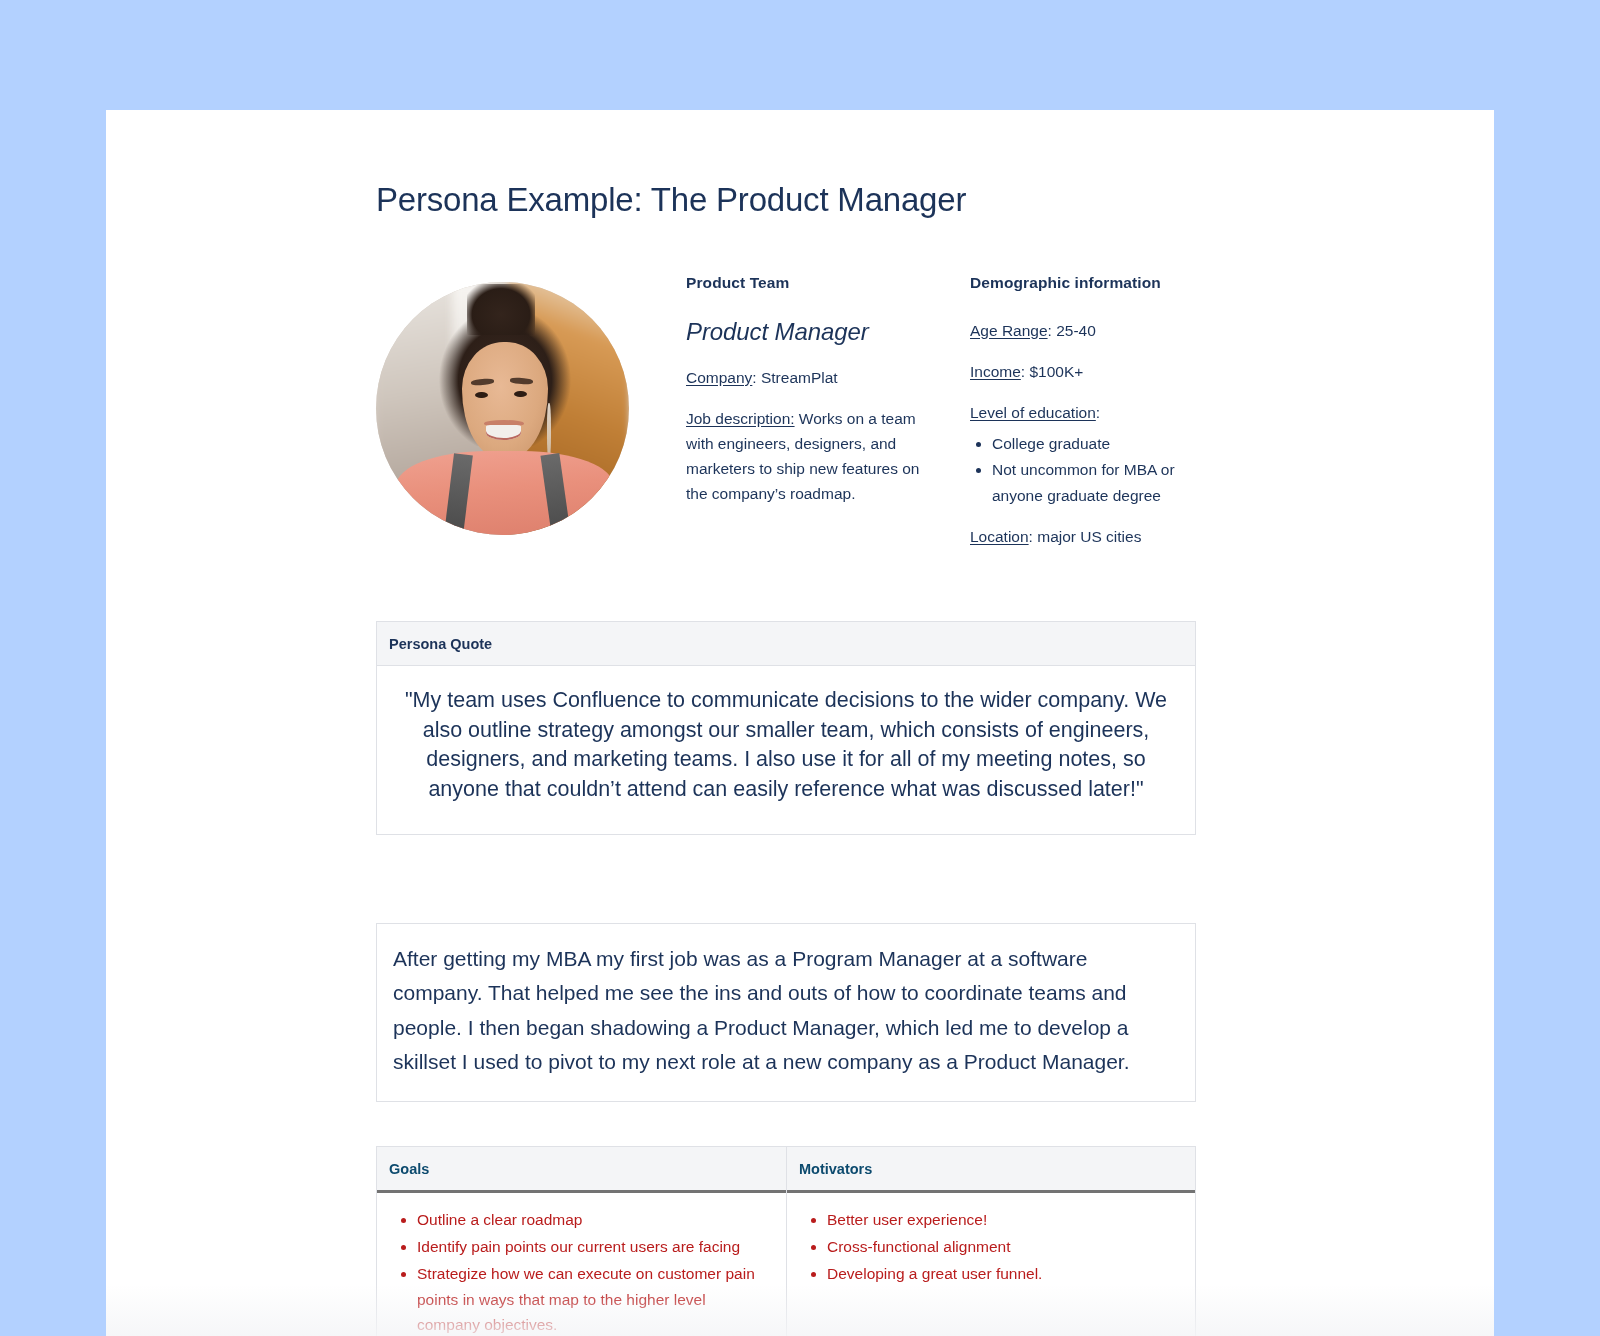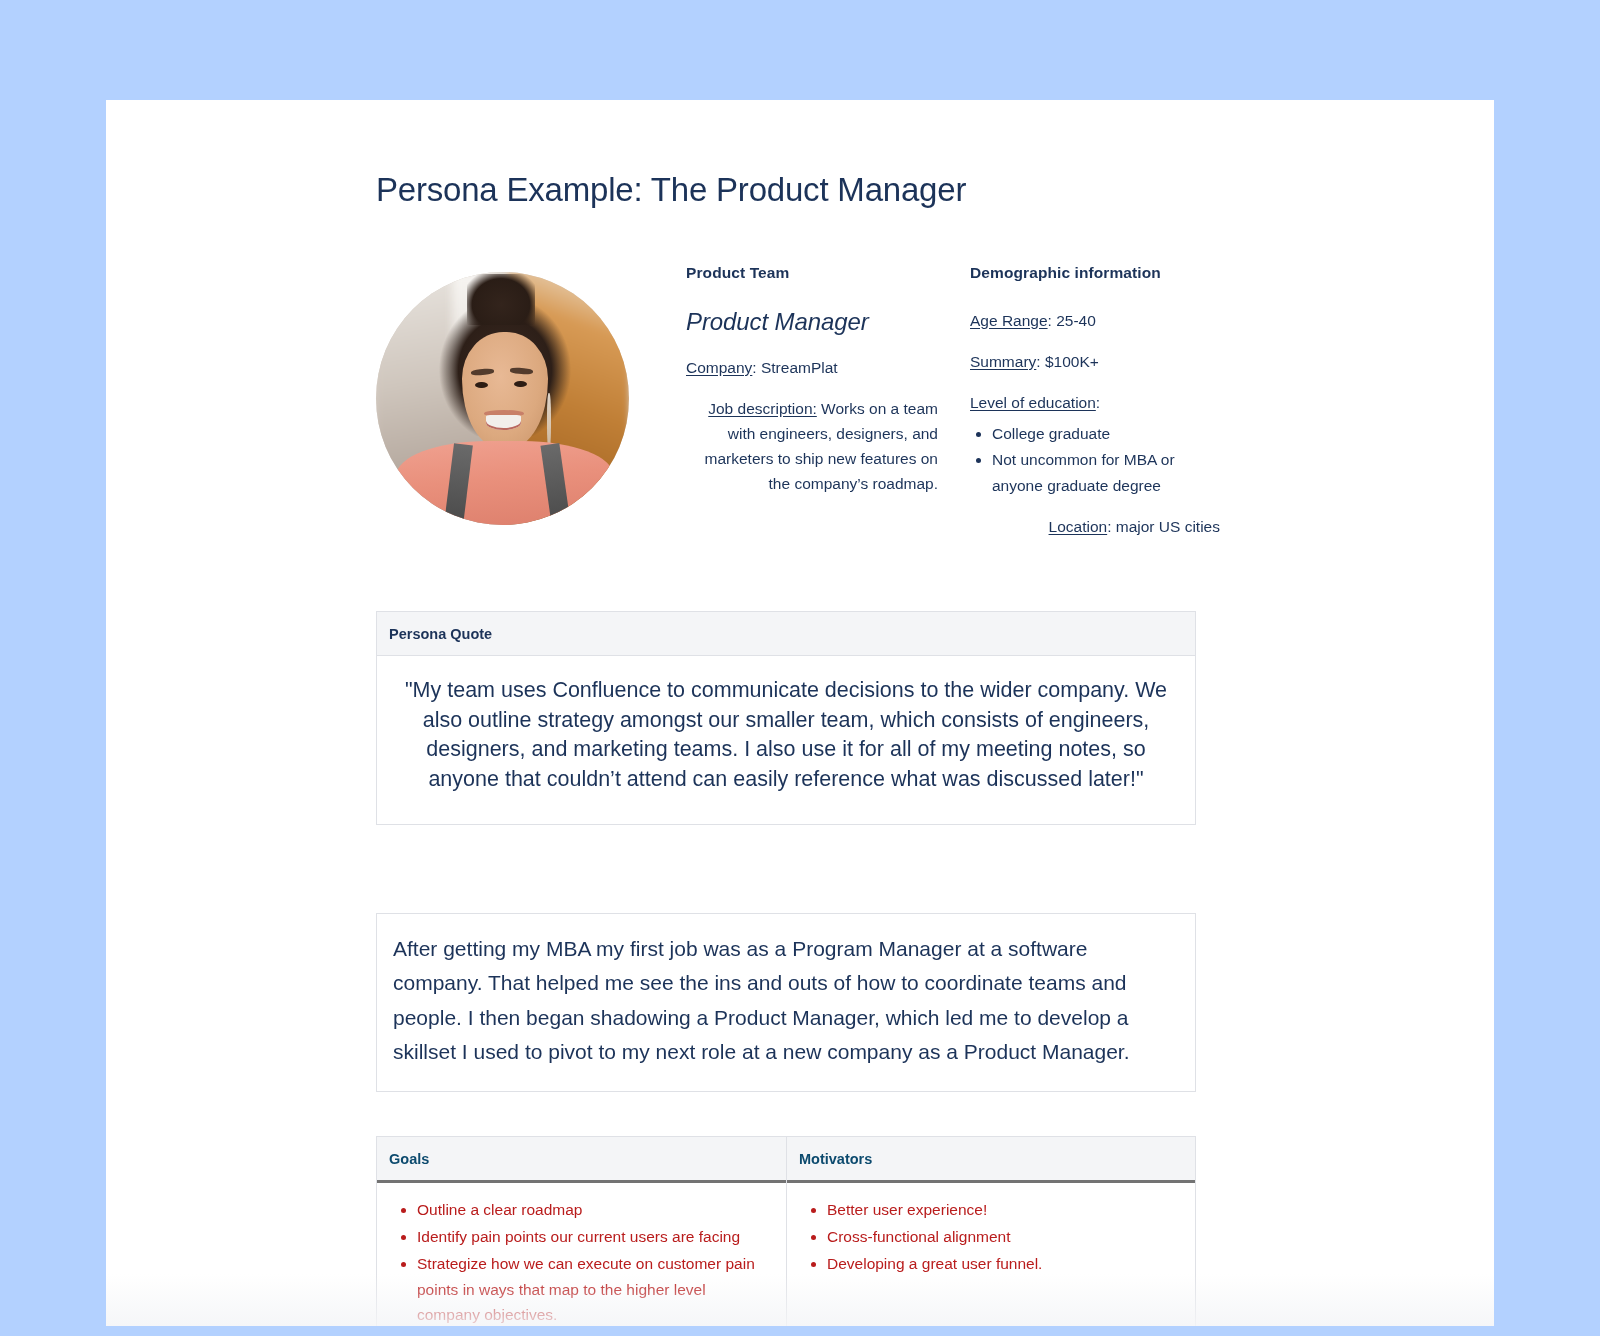--- a/index.html
+++ b/index.html
@@ -14,21 +14,21 @@
     background: #b3d1ff;
     font-family: "Liberation Sans", sans-serif;
     color: #172b4d;
     position: relative;
   }
 
   
   .page-sheet {
     position: absolute;
     left: 106px;
-    top: 100px;
+    top: 110px;
     width: 1388px;
     height: 1226px;
     background: #ffffff;
     overflow: hidden;
   }
 
   .page-fade {
     position: absolute;
     left: 0;
     right: 0;
@@ -158,21 +158,21 @@
     color: #1c3359;
     margin-bottom: 19px;
     letter-spacing: -0.1px;
   }
   .info-line {
     font-size: 15.5px;
     line-height: 1.62;
     color: #1c3359;
     margin-bottom: 16px;
   }
-  .info-line:last-child { margin-bottom: 0; text-align: right; }
+  .info-line:last-child { margin-bottom: 0; }
   .u { text-decoration: underline; text-underline-offset: 2px; }
 
   .demo-list {
     margin: 6px 0 16px 0;
     padding-left: 22px;
   }
   .demo-list li {
     font-size: 15.5px;
     line-height: 1.64;
     color: #1c3359;
@@ -276,21 +276,21 @@
           <span class="u">Job description:</span><span> Works on a team with engineers, designers, and marketers to ship new features on the company’s roadmap.</span>
         </div>
       </div>
 
       <div class="demo-col">
         <div class="col-heading">Demographic information</div>
         <div class="info-line">
           <span class="u">Age Range</span><span>: 25-40</span>
         </div>
         <div class="info-line">
-          <span class="u">Summary</span><span>: $100K+</span>
+          <span class="u">Income</span><span>: $100K+</span>
         </div>
         <div class="info-line" style="margin-bottom:0">
           <span class="u">Level of education</span><span>:</span>
         </div>
         <ul class="demo-list">
           <li>College graduate</li>
           <li>Not uncommon for MBA or anyone graduate degree</li>
         </ul>
         <div class="info-line">
           <span class="u">Location</span><span>: major US cities</span>

